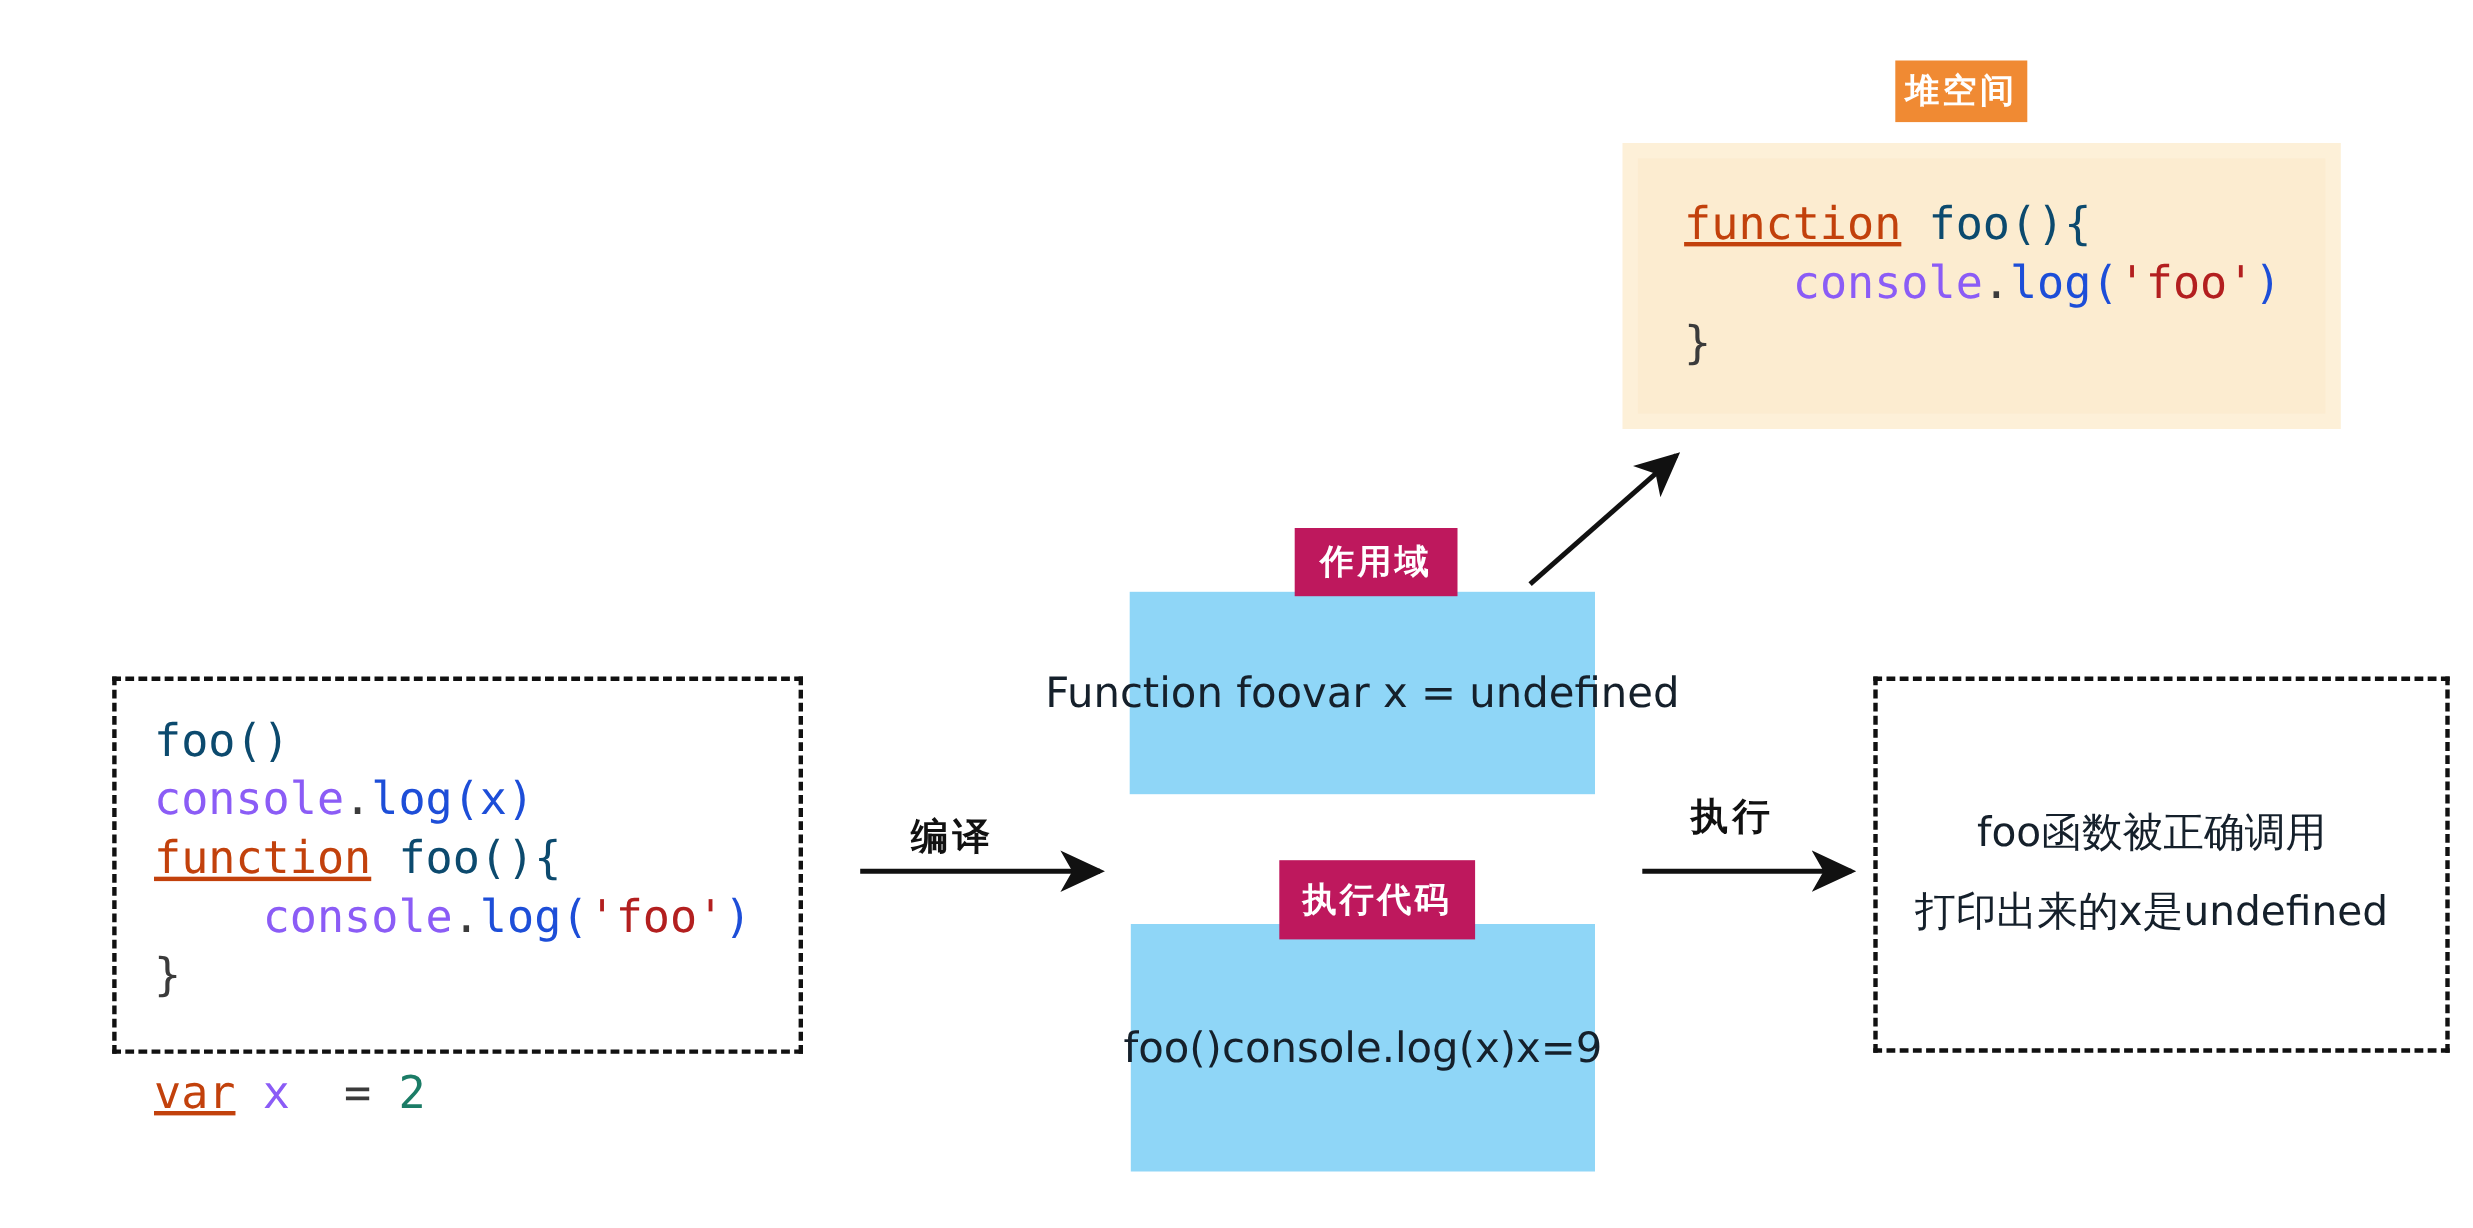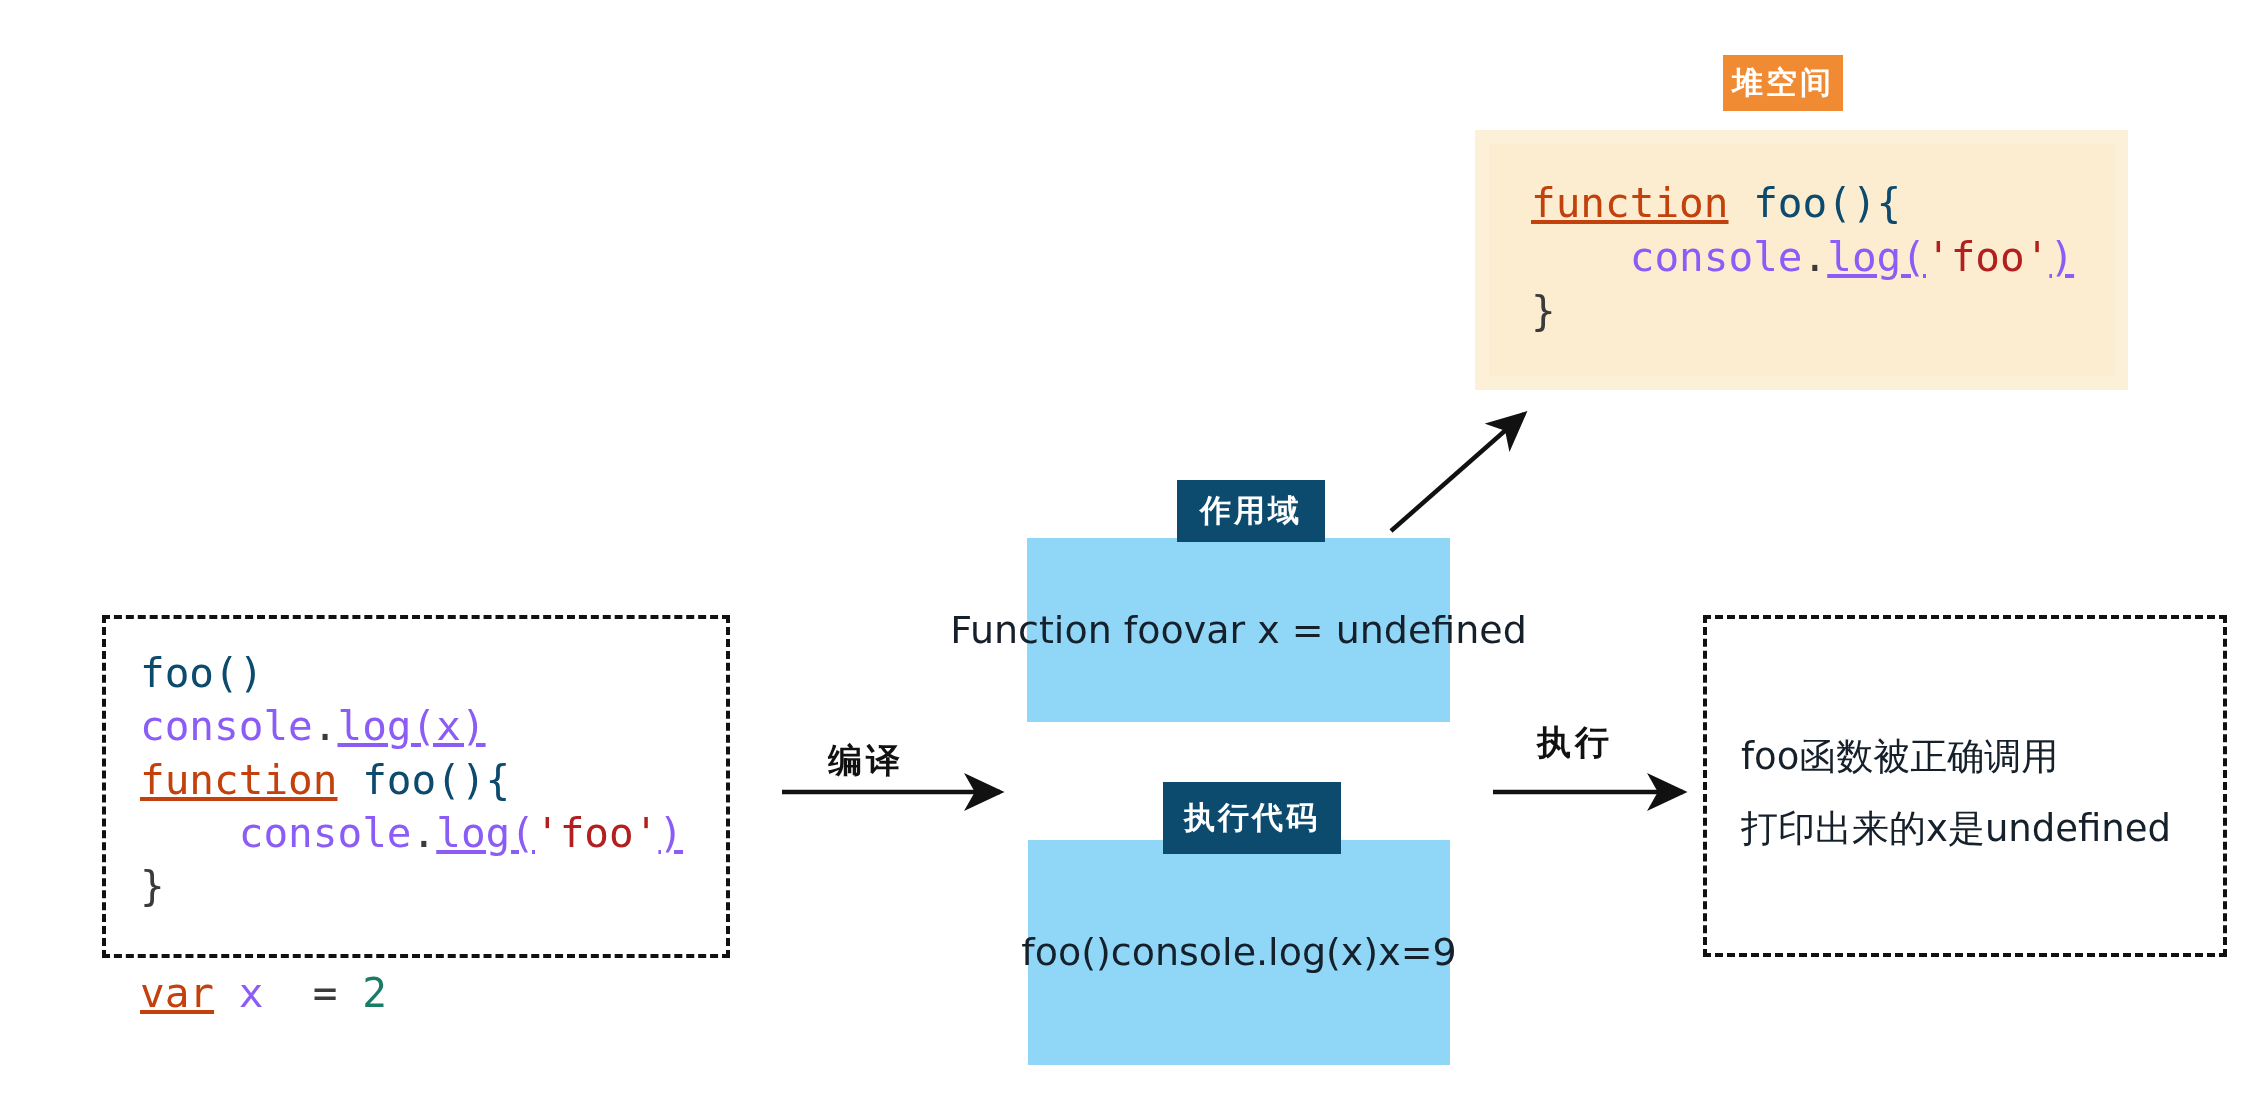--- a/index.html
+++ b/index.html
@@ -30,21 +30,21 @@
   .code-block {
     font-family: "DejaVu Sans Mono", monospace;
     font-size: 41px;
     line-height: 1.30;
     white-space: pre;
     color: #8a6d3b;
   }
   .kw      { color: #c2410c; text-decoration: underline; }
   .fn      { color: #0c4a6e; }
   .obj     { color: #8b5cf6; }
-  .prop    { color: #8b5cf6; text-decoration: underline; }
+  .prop    { color: #1d4ed8; }
   .str     { color: #b31f1f; }
   .num     { color: #1b7c66; }
   .punct   { color: #3b3b3b; }
   .plain   { color: #2b2b2b; }
 
   
   .heap-panel {
     position: absolute;
     background: #fdf0d8;
     box-sizing: border-box;
@@ -75,21 +75,21 @@
     letter-spacing: 3px;
     display: flex;
     align-items: center;
     justify-content: center;
     box-sizing: border-box;
   }
 
   
   .tab-blue {
     position: absolute;
-    background: #0c4a6e;
+    background: #be185d;
     color: #ffffff;
     font-family: "DejaVu Sans", sans-serif;
     font-size: 31px;
     font-weight: bold;
     letter-spacing: 3px;
     display: flex;
     align-items: center;
     justify-content: center;
     box-sizing: border-box;
     z-index: 3;
@@ -174,21 +174,21 @@
   <div class="tab-orange" style="left:1723px; top:55px; width:120px; height:56px; z-index:3;">堆空间</div>
 
   <div class="heap-panel" style="left:1475px; top:130px; width:653px; height:260px;">
     <div class="inner"></div>
     <div class="heap-code" id="heap-code-text"><div><span class="kw">function</span><span class="plain"> </span><span class="fn">foo(){</span></div><div><span class="plain">    </span><span class="obj">console</span><span class="punct">.</span><span class="prop">log(</span><span class="str">'foo'</span><span class="prop">)</span></div><div><span class="punct">}</span></div></div>
   </div>
 
   <div class="arrow-label" style="left:1537px; top:720px;">执行</div>
 
   <div class="dashed-box" style="left:1703px; top:615px; width:524px; height:342px;">
-    <div class="result-text" style="left:34px; top:102px;">
+    <div class="result-text" style="left:34px; top:102px;text-align:center;">
       <div>foo函数被正确调用</div>
       <div>打印出来的x是undefined</div>
     </div>
   </div>
 
   <svg class="arrow-layer" viewBox="0 0 2248 1116">
     <defs>
       <marker id="ah" markerWidth="11" markerHeight="11" refX="8" refY="4.2" orient="auto" markerUnits="strokeWidth">
         <path d="M0,0 L9,4.2 L0,8.4 L2.4,4.2 z" fill="#111111"></path>
       </marker>

